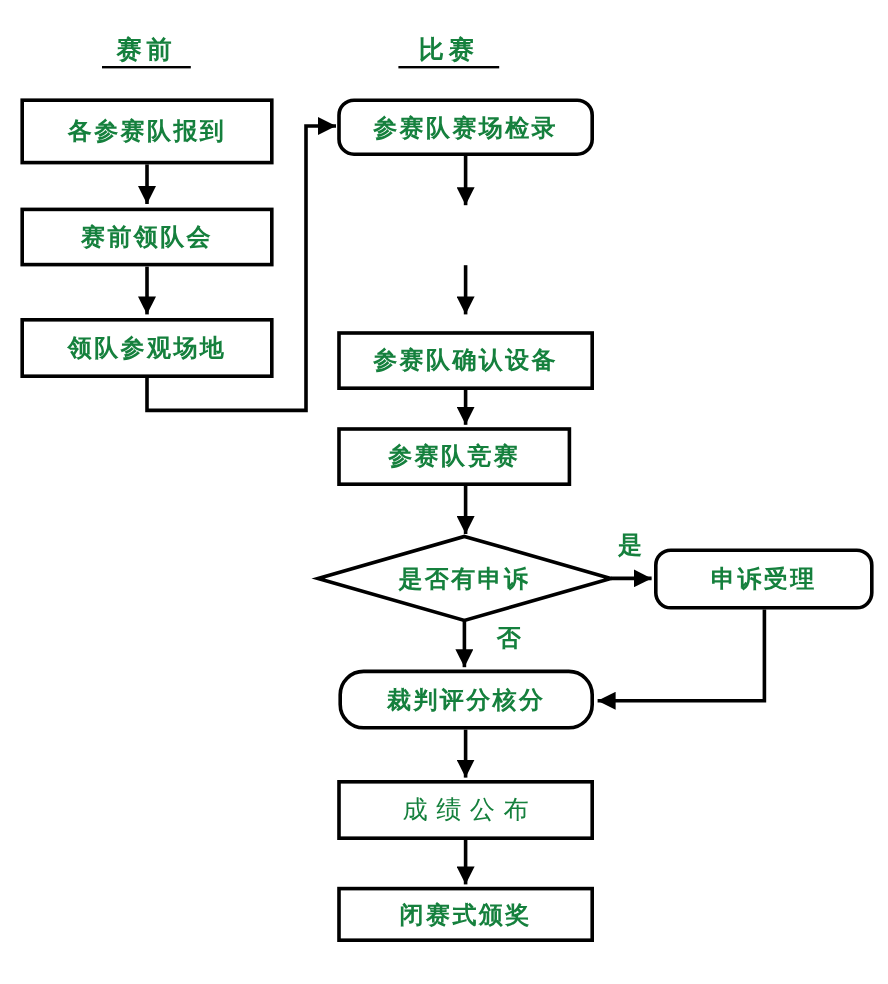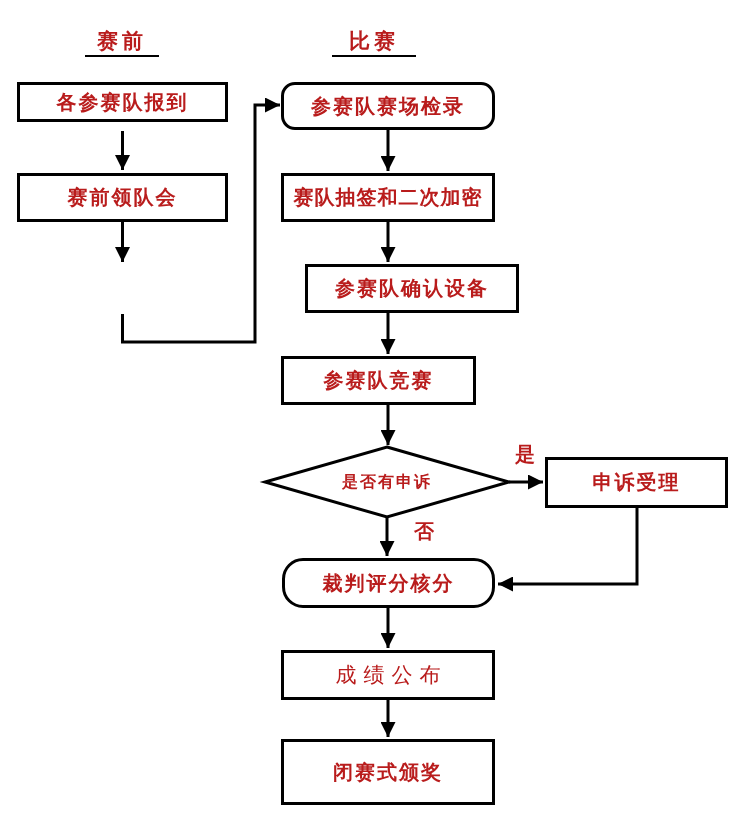--- a/index.html
+++ b/index.html
@@ -6,21 +6,21 @@
     margin: 0;
     padding: 0;
     background: #ffffff;
   }
   .canvas {
     position: relative;
     width: 740px;
     height: 820px;
     background: #ffffff;
     font-family: "DejaVu Sans", sans-serif;
-    color: #b91c1c;
+    color: #15803d;
     overflow: hidden;
   }
   .layer {
     position: absolute;
     left: 0;
     top: 0;
     width: 740px;
     height: 820px;
   }
   .col-header {
@@ -41,46 +41,46 @@
     border: 3px solid #000;
     background: #ffffff;
     display: flex;
     align-items: center;
     justify-content: center;
     font-size: 20px;
     font-weight: 700;
     letter-spacing: 2px;
     text-align: center;
   }
-  .n-left1 { left: 17px;  top: 82px;  width: 211px; height: 40px; }
+  .n-left1 { left: 17px;  top: 82px;  width: 211px; height: 55px; }
   .n-left2 { left: 17px;  top: 173px; width: 211px; height: 49px; }
   .n-left3 { left: 17px;  top: 265px; width: 211px; height: 50px; }
   .n-r1    { left: 281px; top: 82px;  width: 214px; height: 48px; border-radius: 14px; }
   .n-r2    { left: 281px; top: 173px; width: 214px; height: 49px; letter-spacing: 1px; }
-  .n-r3    { left: 281px; top: 264px; width: 214px; height: 49px; margin-left: 24px; }
+  .n-r3    { left: 281px; top: 276px; width: 214px; height: 49px; }
   .n-r4    { left: 281px; top: 356px; width: 195px; height: 49px; }
-  .n-appeal  { left: 545px; top: 457px; width: 183px; height: 51px; }
+  .n-appeal  { left: 545px; top: 457px; width: 183px; height: 51px; border-radius: 14px; }
   .n-scoring { left: 282px; top: 558px; width: 213px; height: 50px; border-radius: 21px; }
   .n-results {
     left: 281px; top: 650px; width: 214px; height: 50px;
     font-weight: 400;
     letter-spacing: 7px;
     font-size: 21px;
     text-indent: 7px; 
   }
-  .n-closing { left: 281px; top: 739px; width: 214px; height: 66px; }
+  .n-closing { left: 281px; top: 739px; width: 214px; height: 46px; }
   .diamond-label {
     position: absolute;
     left: 297px;
     top: 469px;
     width: 180px;
     height: 26px;
     line-height: 26px;
     text-align: center;
-    font-size: 16px;
+    font-size: 20px;
     font-weight: 700;
     letter-spacing: 2px;
   }
   .edge-label {
     position: absolute;
     font-size: 20px;
     font-weight: 700;
     text-align: center;
   }
   .lbl-yes { left: 508px; top: 441px; width: 34px; }
@@ -112,23 +112,23 @@
       <path d="M388 700 L388 737" marker-end="url(#ah)"></path>
     </g>
     <polygon points="387,447 509,482 387,517 265,482" fill="#ffffff" stroke="#000000" stroke-width="3"></polygon>
   </svg>
 
   <div class="col-header hdr-pre">赛前</div>
   <div class="col-header hdr-match">比赛</div>
 
   <div class="node n-left1">各参赛队报到</div>
   <div class="node n-left2">赛前领队会</div>
+  <div class="node n-left3">领队参观场地</div>
 
   <div class="node n-r1">参赛队赛场检录</div>
-  <div class="node n-r2">赛队抽签和二次加密</div>
   <div class="node n-r3">参赛队确认设备</div>
   <div class="node n-r4">参赛队竞赛</div>
 
   <div class="diamond-label">是否有申诉</div>
 
   <div class="edge-label lbl-yes">是</div>
   <div class="edge-label lbl-no">否</div>
 
   <div class="node n-appeal">申诉受理</div>
   <div class="node n-scoring">裁判评分核分</div>

